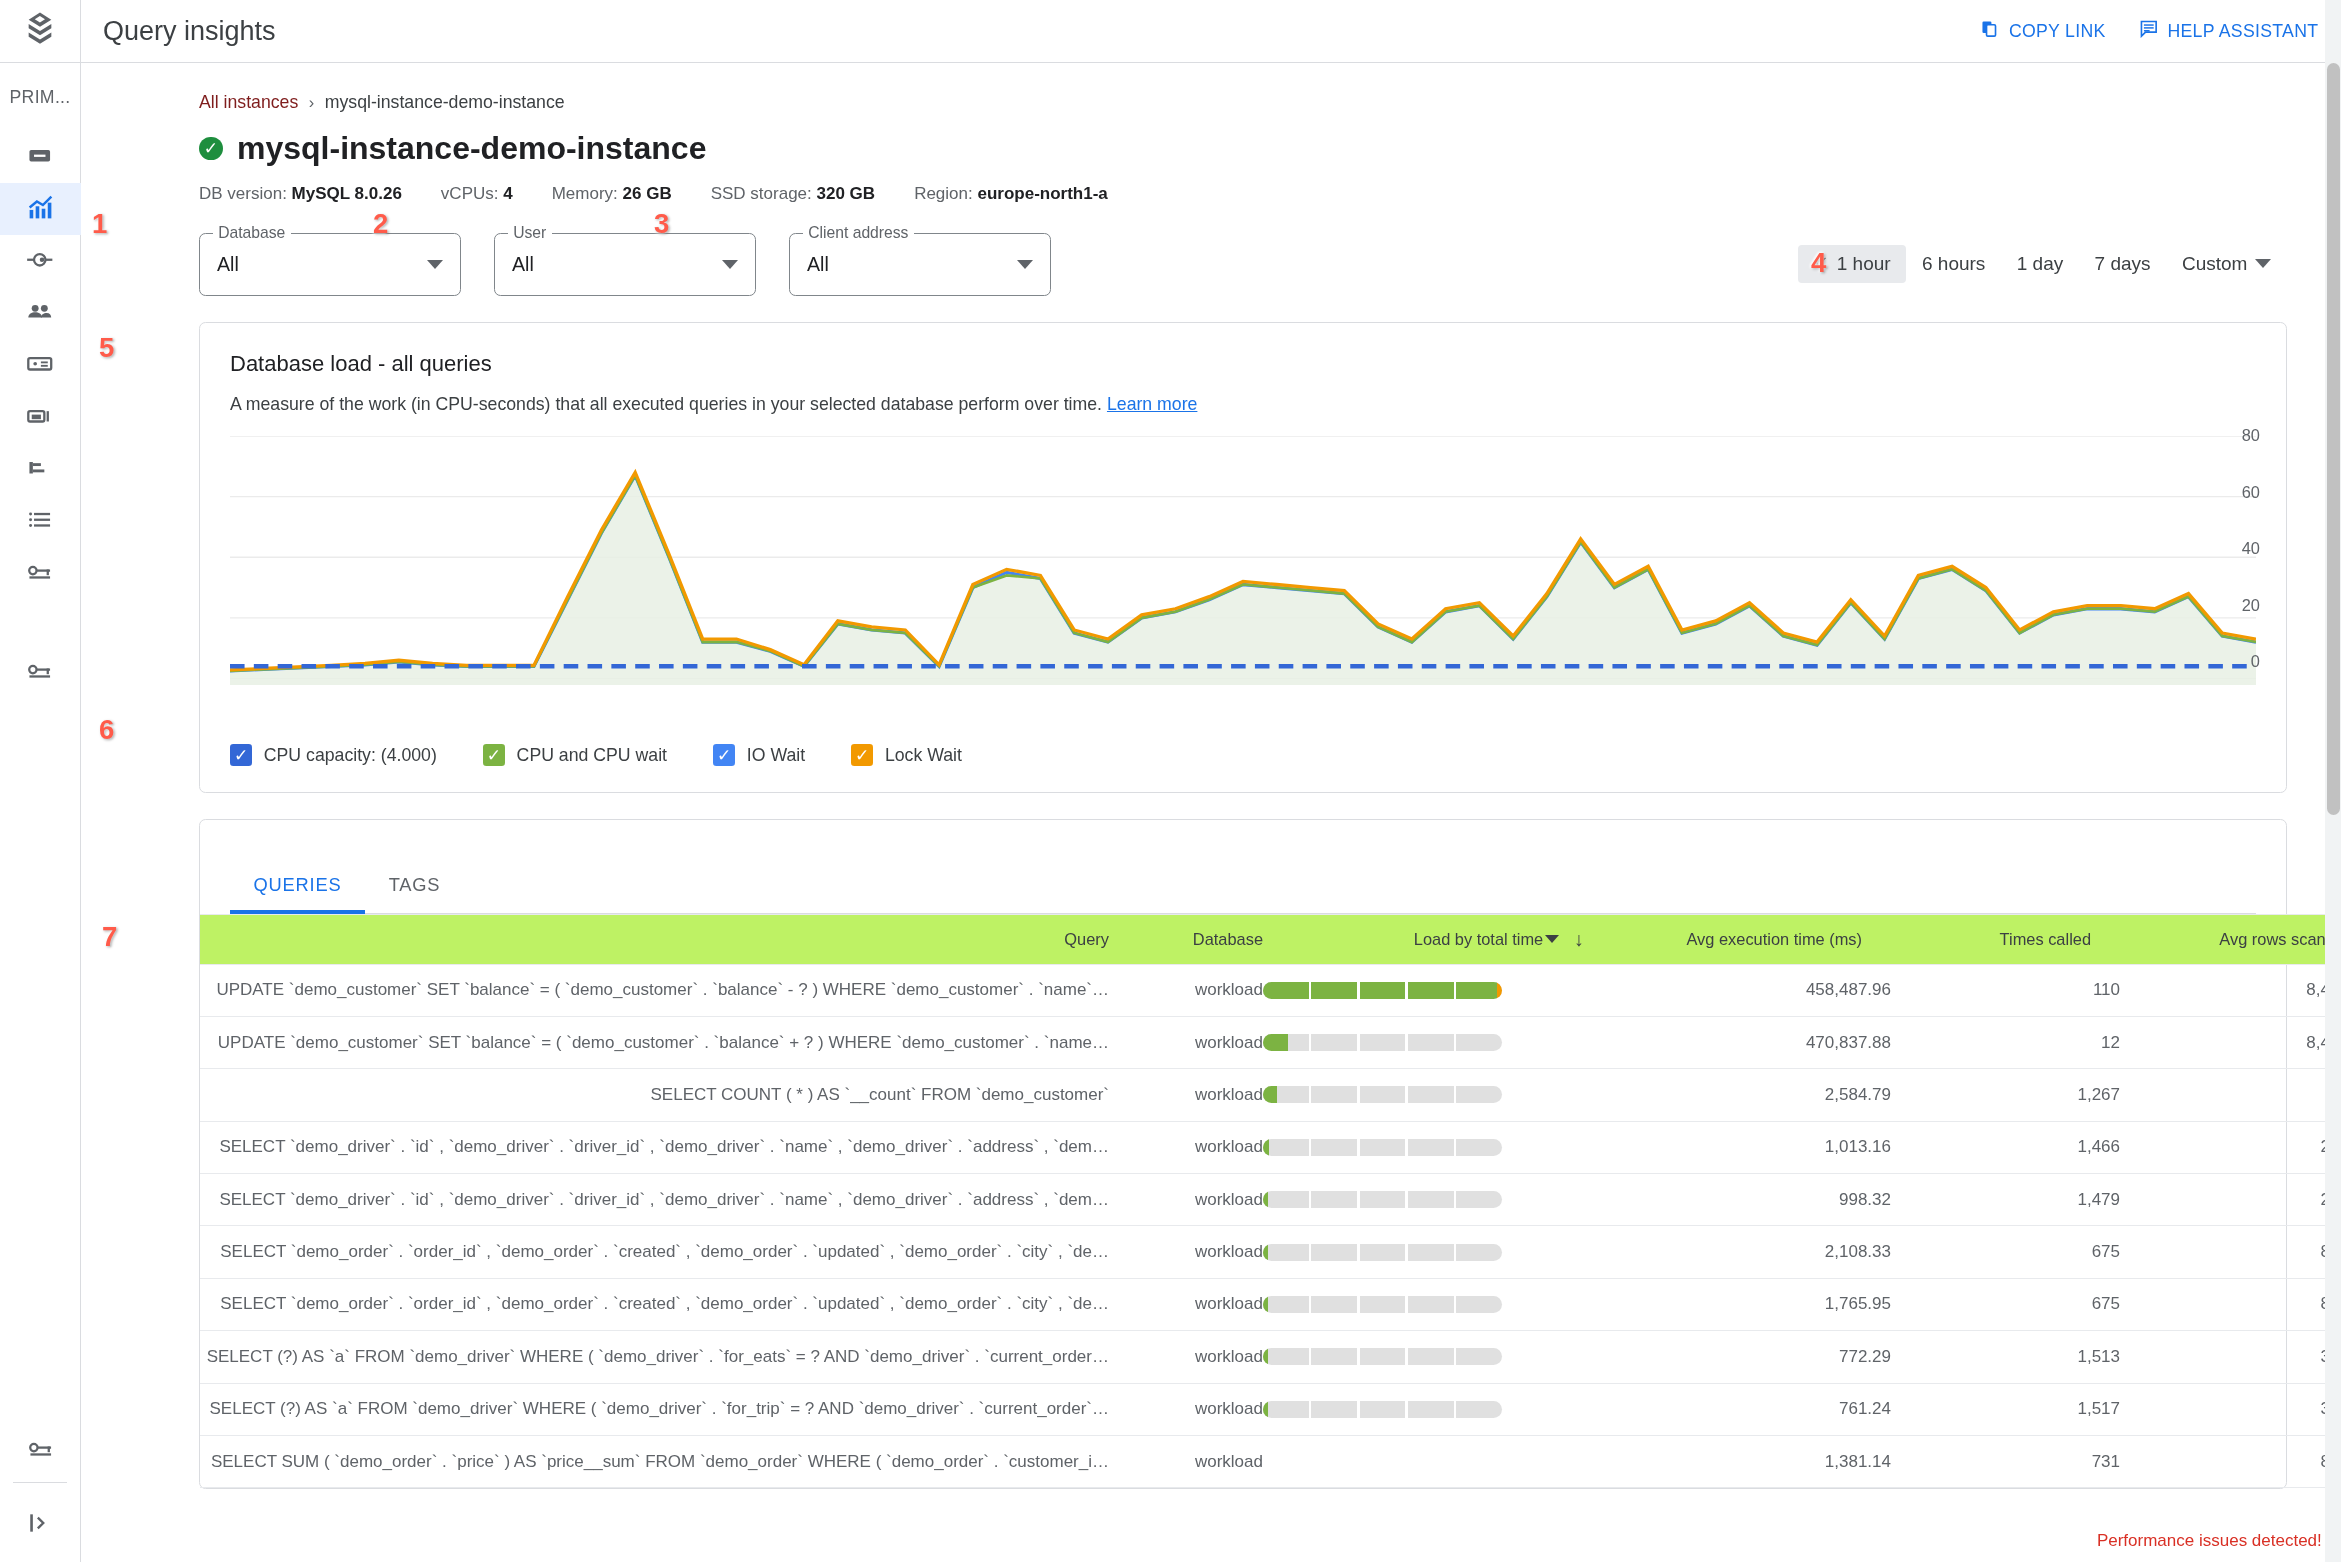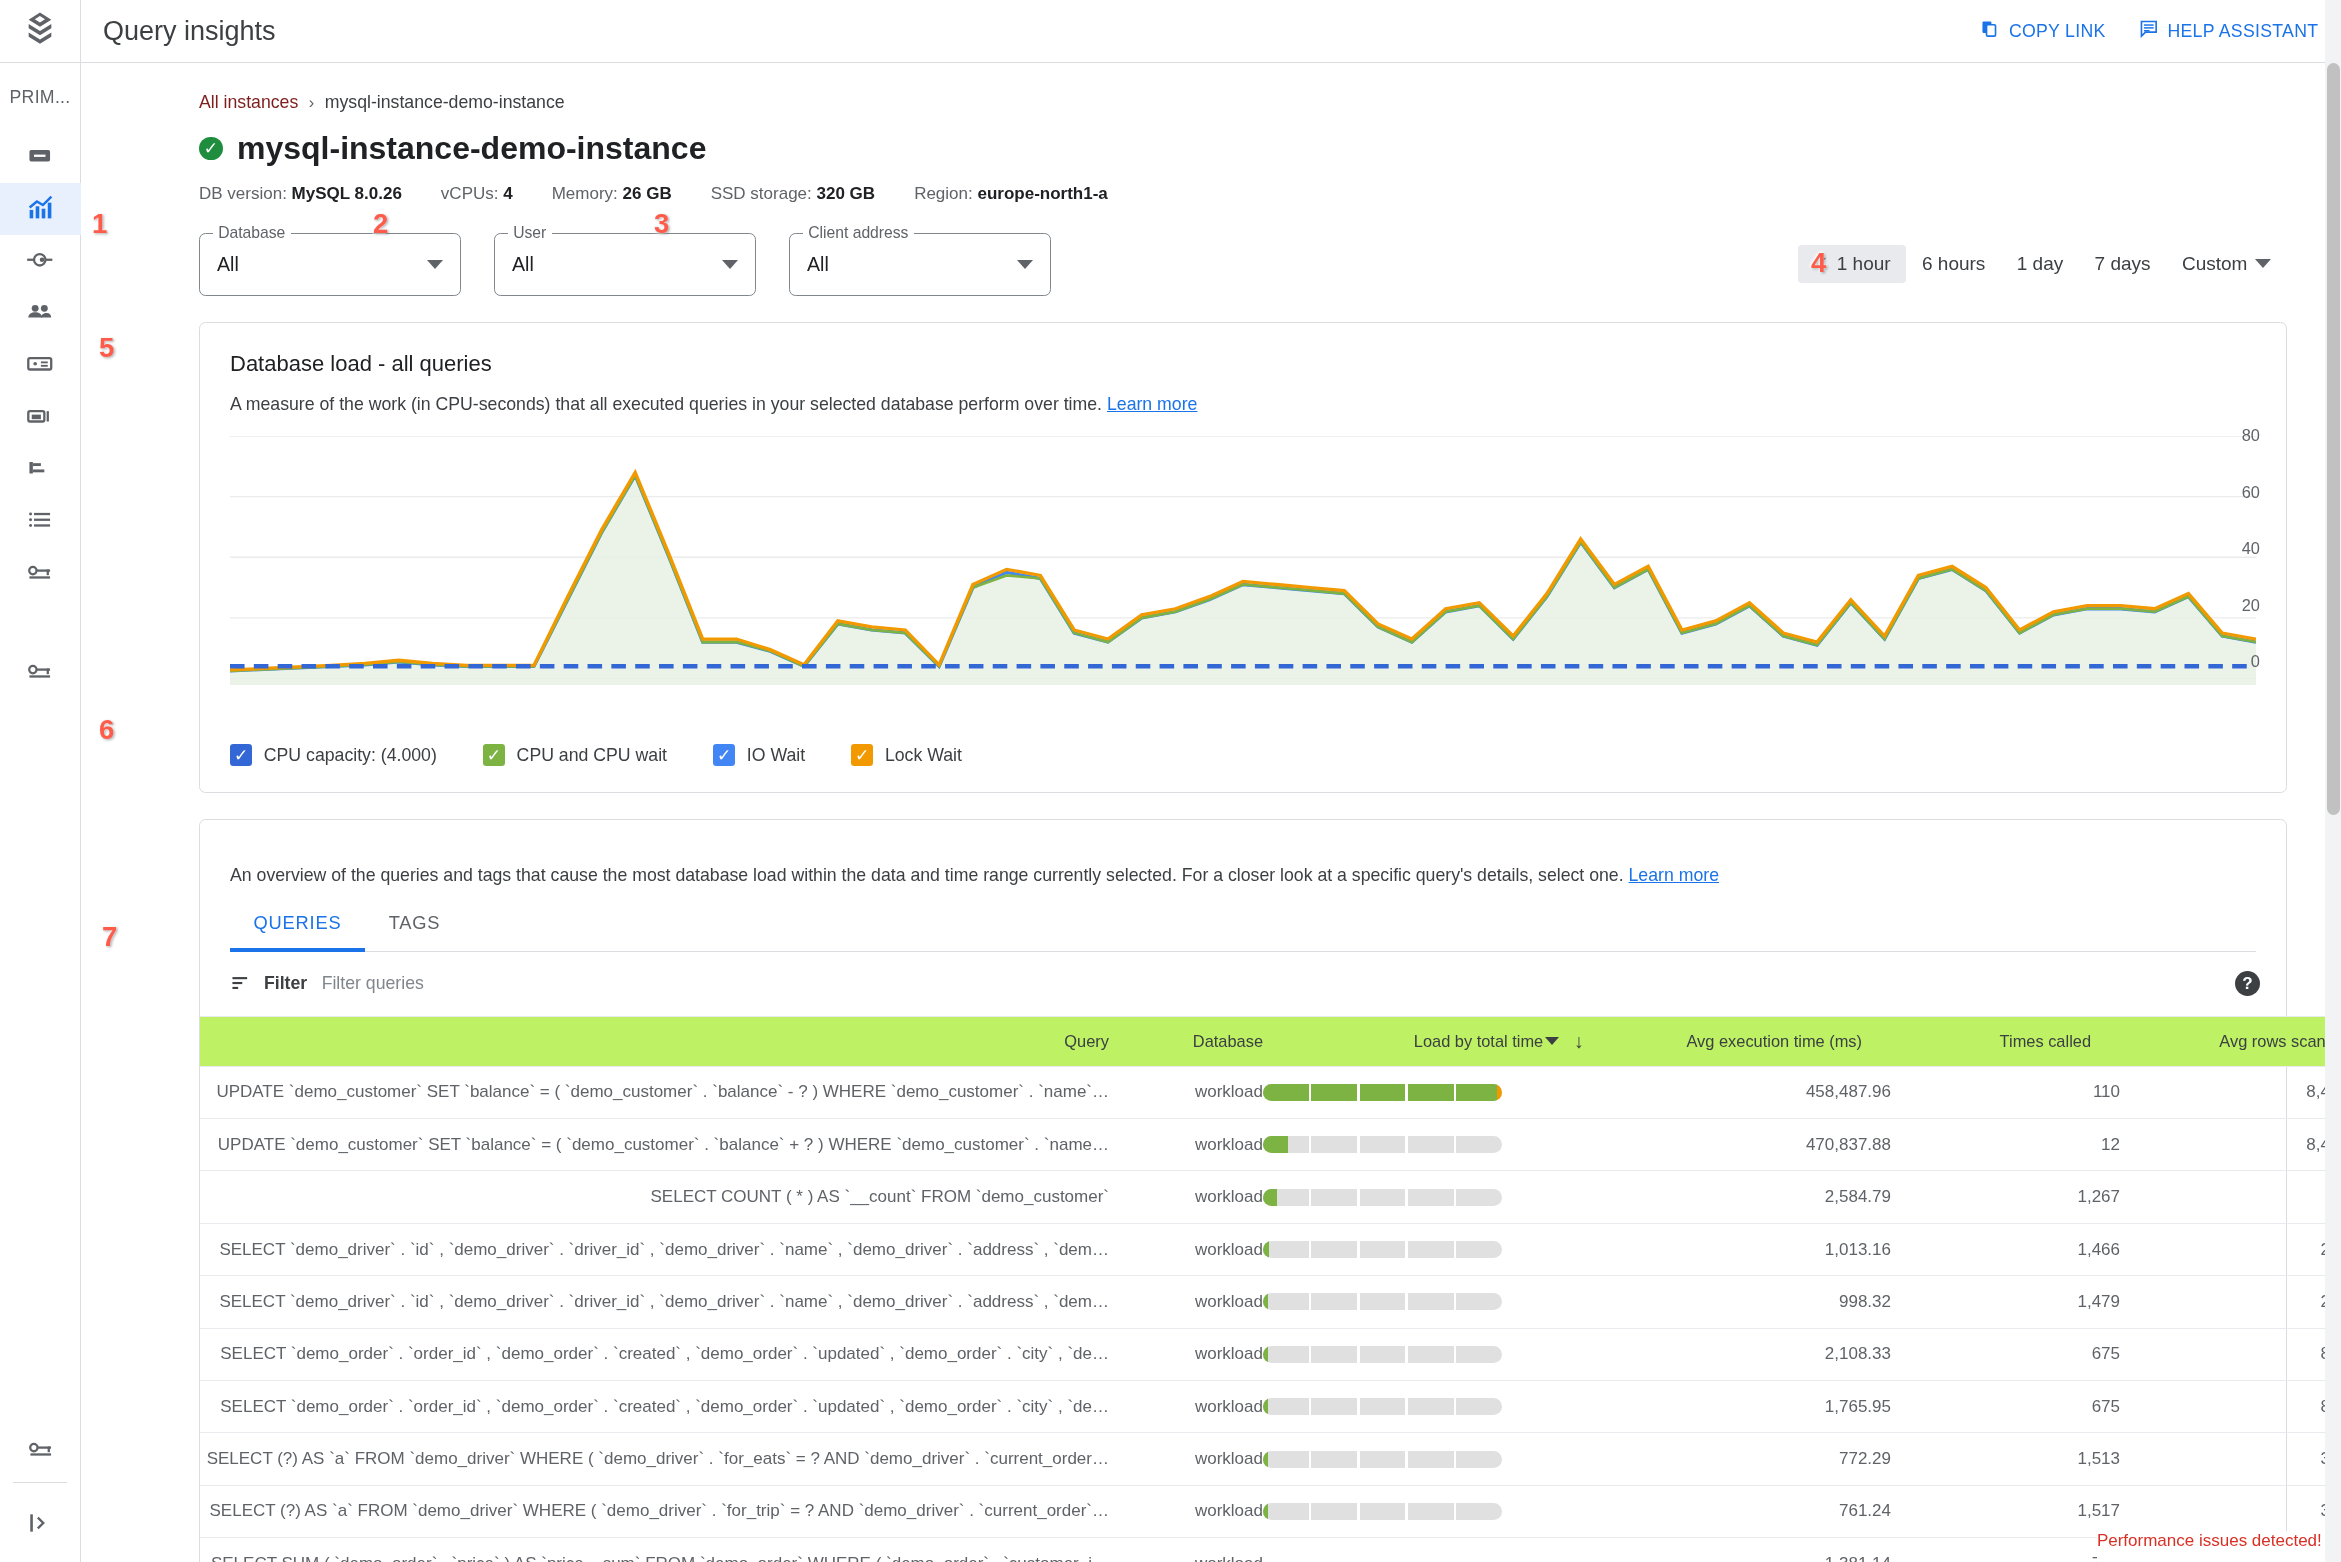--- a/index.html
+++ b/index.html
@@ -491,43 +491,27 @@
               <div class="legend-item">
                 <span class="cbx" style="background:#f29900">✓</span>
                 <span class="legend-label">Lock Wait</span>
               </div>
             </div>
           </div>
         </div>
 
         <div class="card">
           <div style="padding:27.5px 30px 0 30px">
-            <div class="card-desc">
-              <span>An overview of the queries and tags that cause the most database load within the data and time range currently selected. For a closer look at a specific query's details, select one.</span>
-              <span class="lnk">Learn more</span>
-            </div>
 
             <div class="tabs-row">
               <div class="tab active">QUERIES</div>
               <div class="tab">TAGS</div>
             </div>
           </div>
 
-          <div class="filterbar">
-            <span>
-              <svg width="19.6" height="19.6" viewBox="0 0 24 24">
-                  <rect x="3" y="5" width="18" height="2.6" fill="#3c4043"></rect>
-                  <rect x="3" y="11" width="12" height="2.6" fill="#3c4043"></rect>
-                  <rect x="3" y="17" width="7" height="2.6" fill="#3c4043"></rect>
-                </svg>
-            </span>
-            <span class="filter-label">Filter</span>
-            <span class="filter-ph">Filter queries</span>
-            <span class="help-circle">?</span>
-          </div>
 
           <table class="q">
             <thead>
               <tr>
                 <th class="c-query">Query</th>
                 <th class="c-db">Database</th>
                 <th class="c-load">
                   <span class="sorthead">
                     <span>Load by total time</span>
                     <span class="sort-caret"></span>

